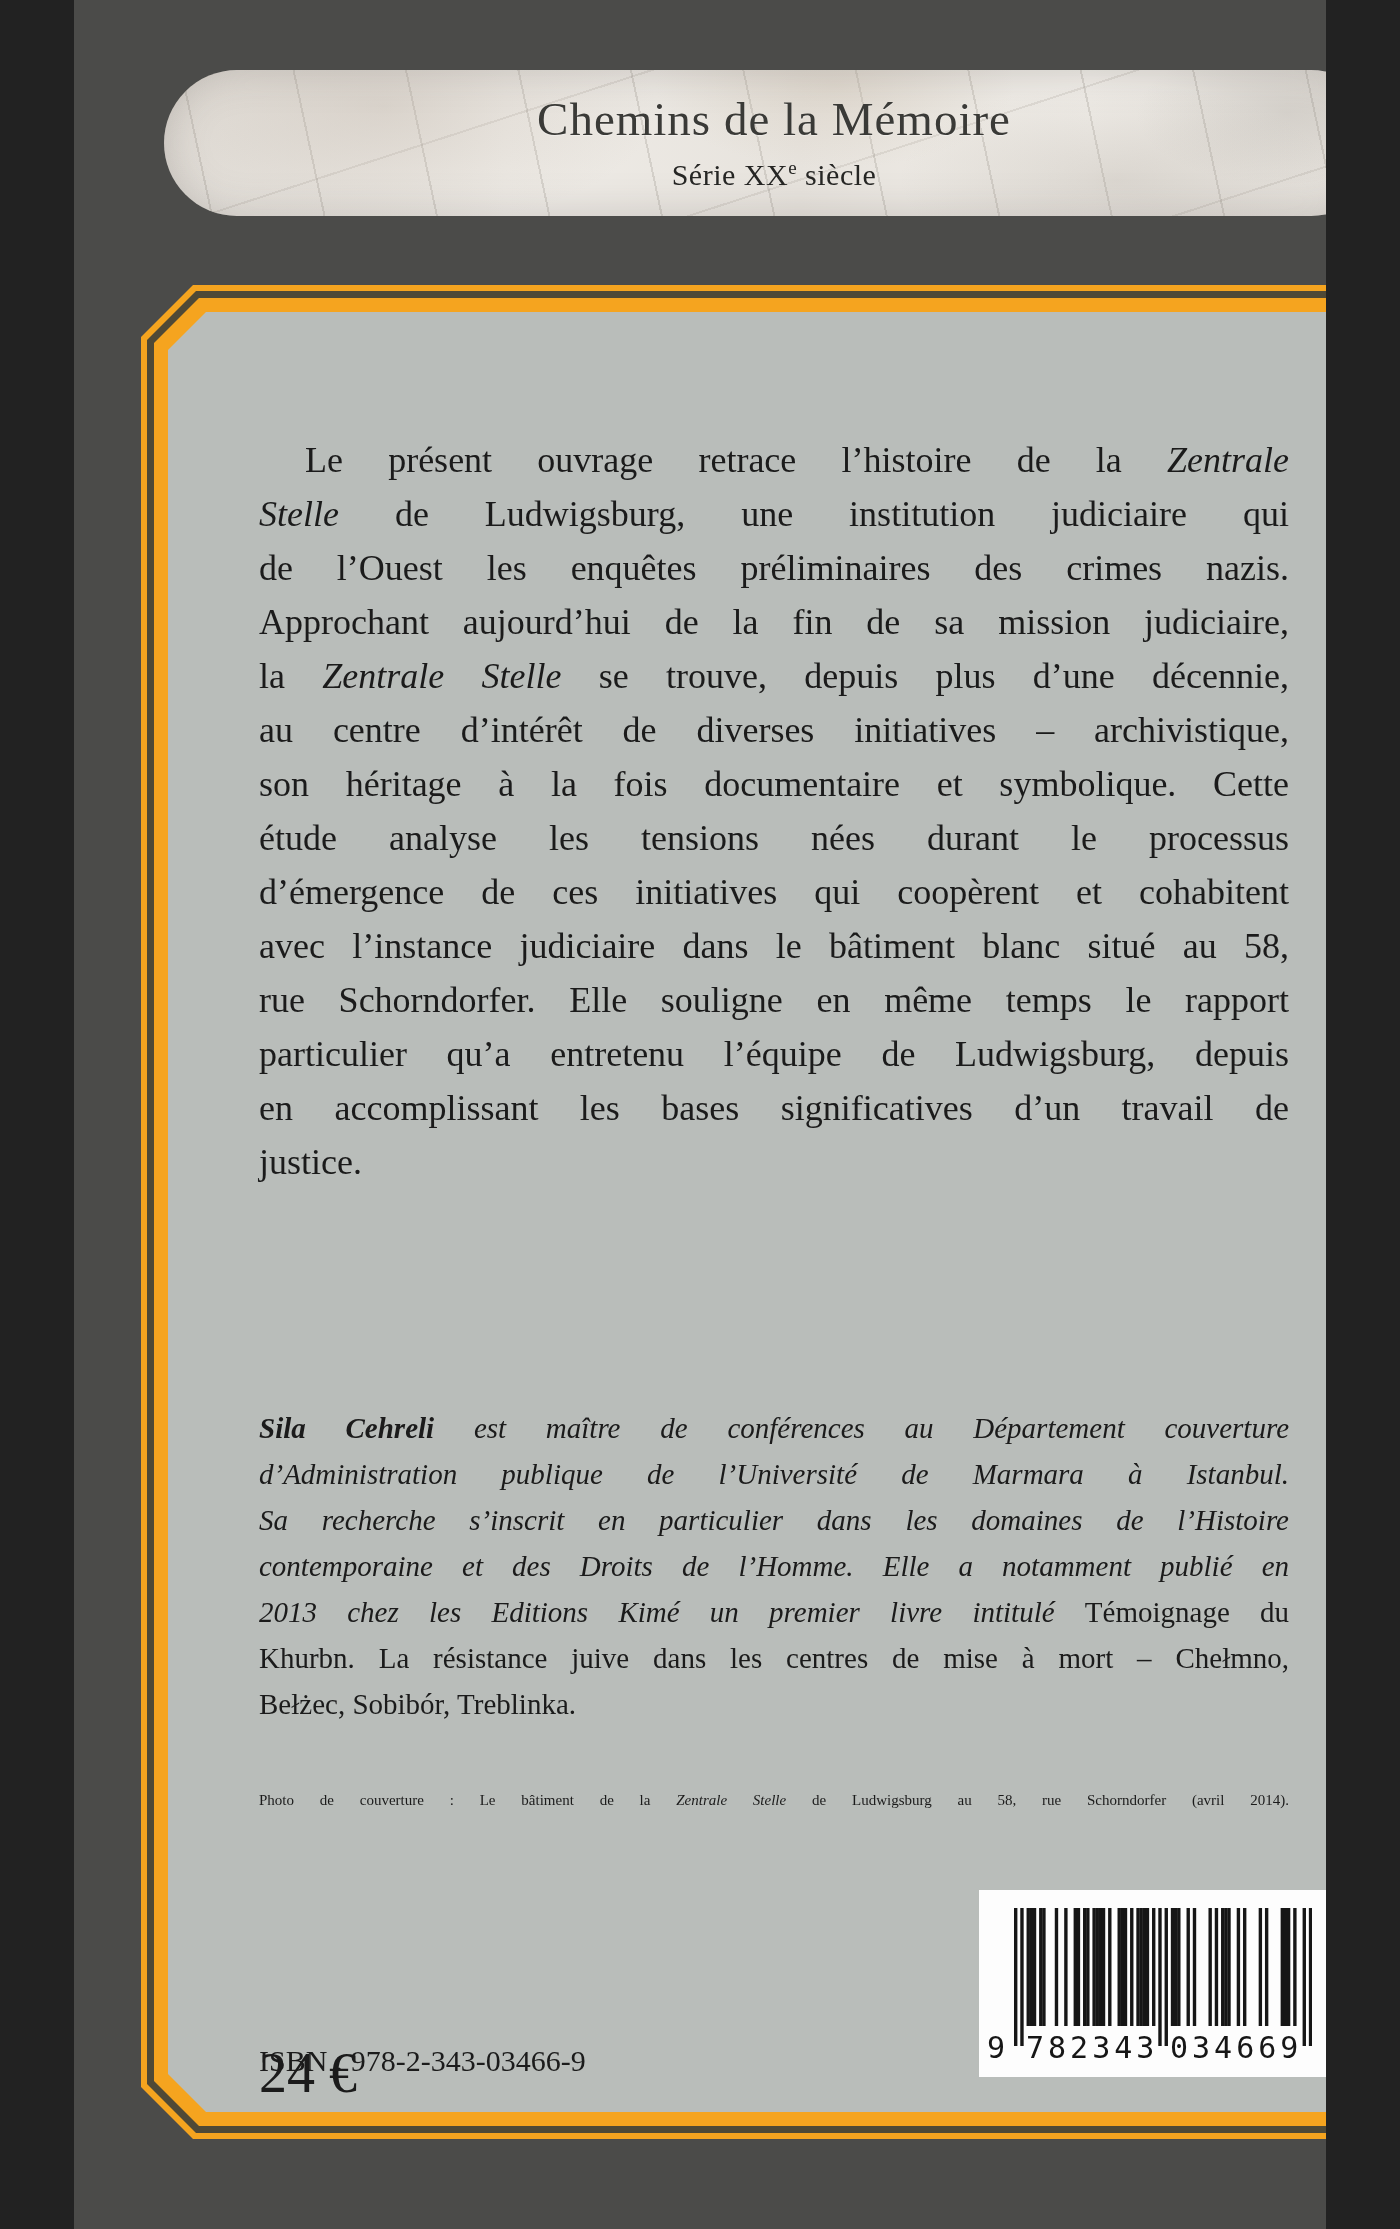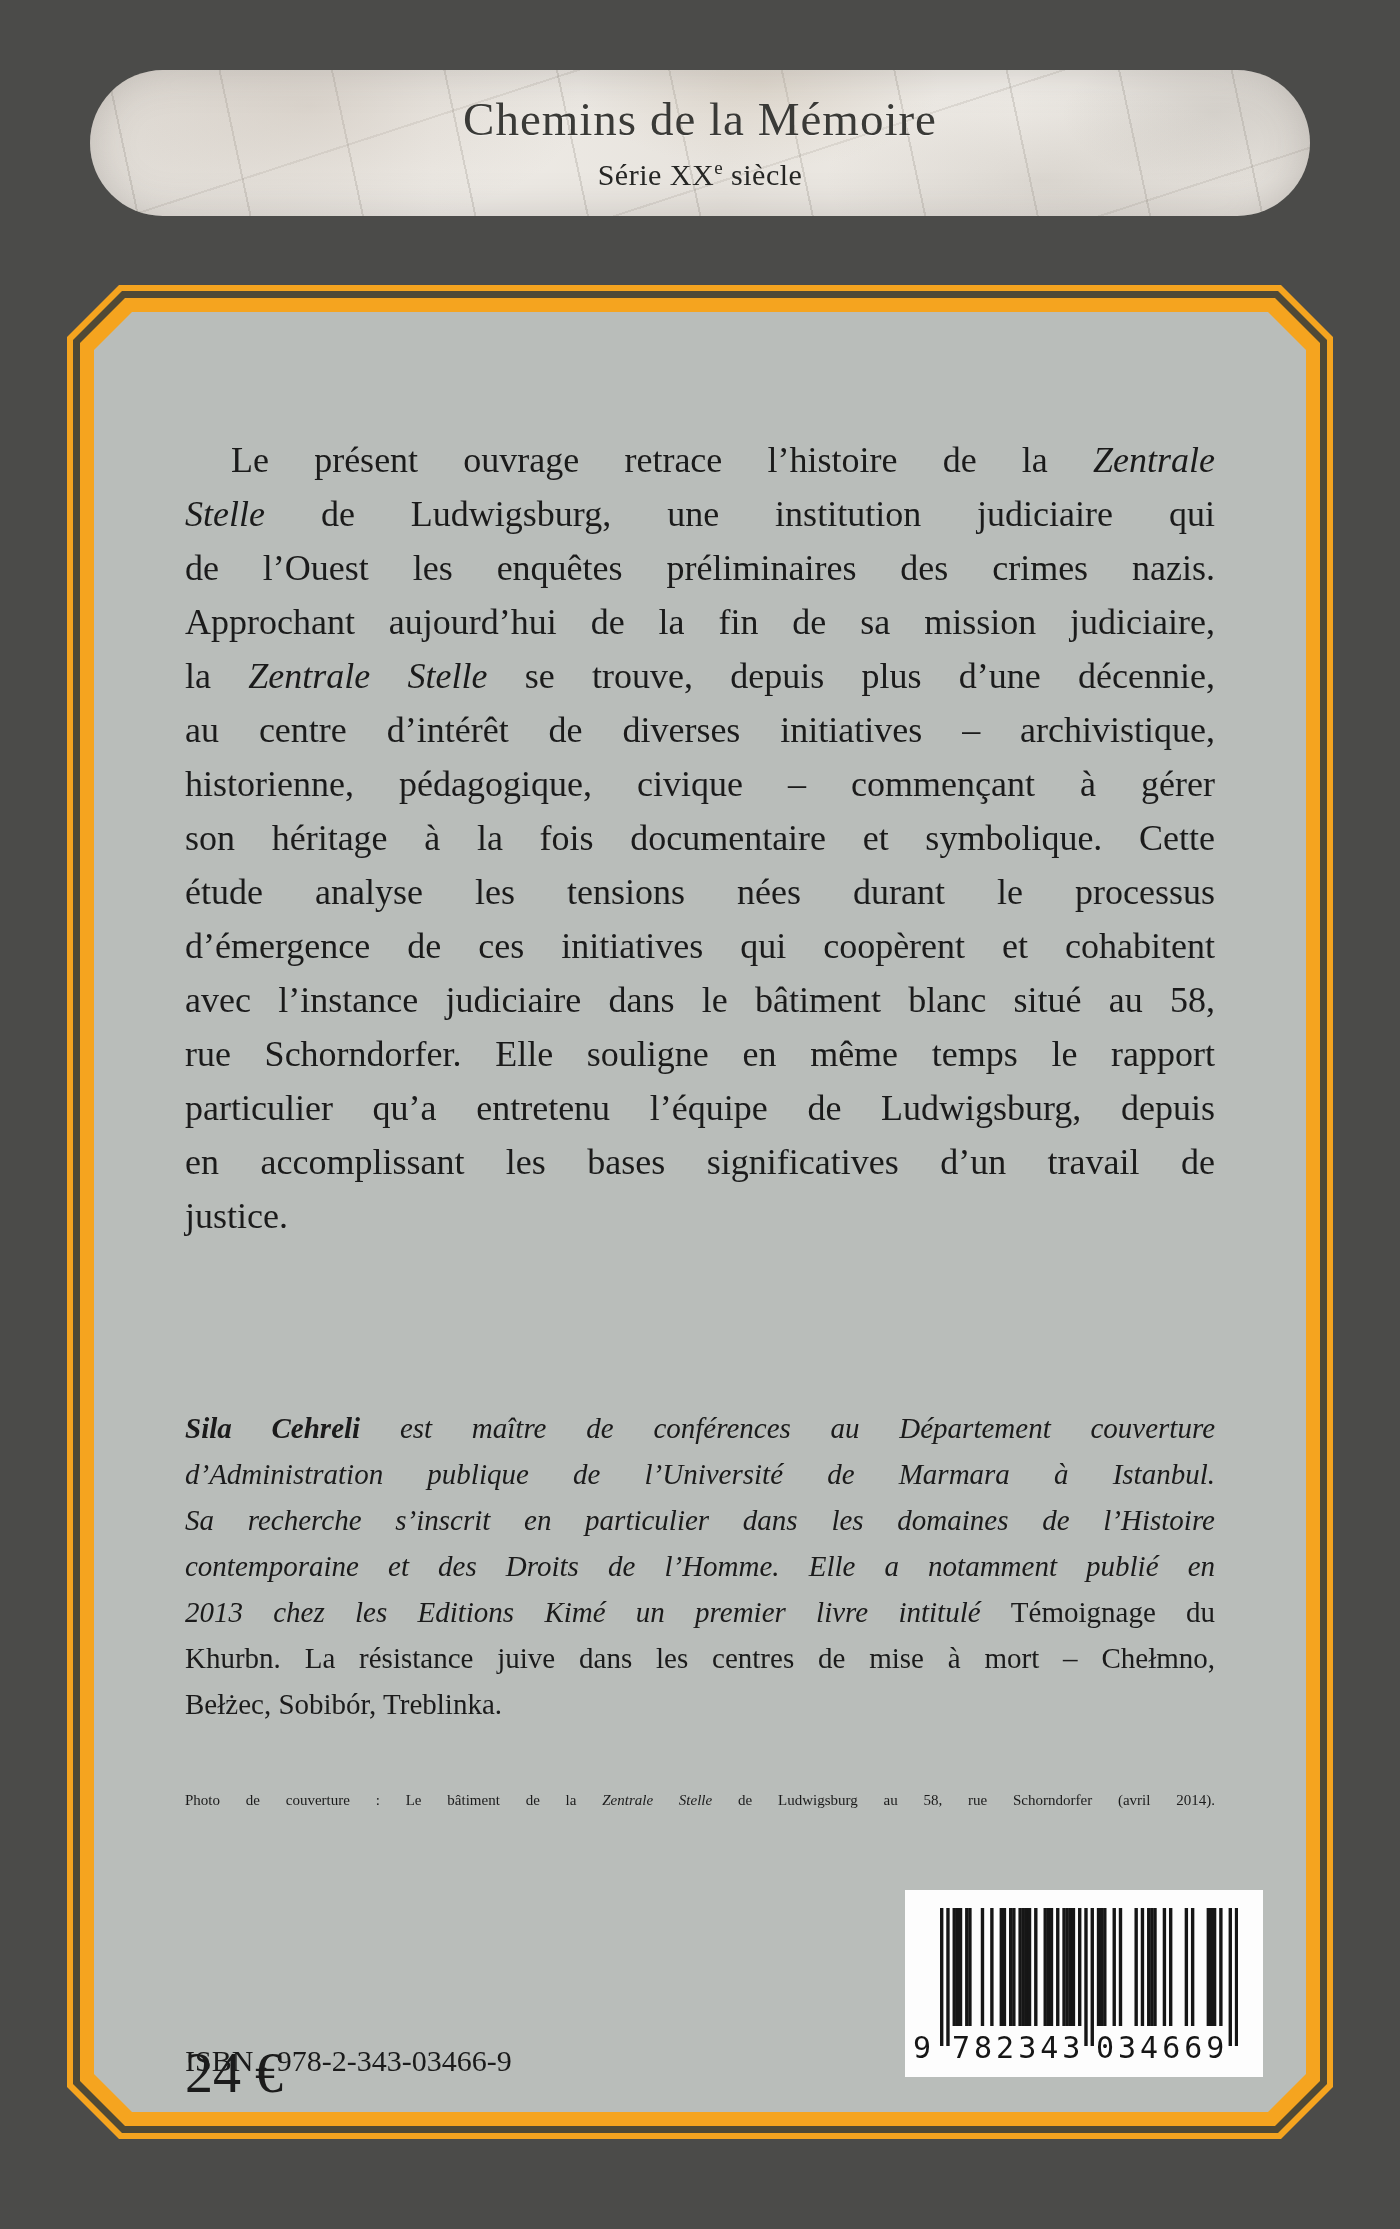--- a/index.html
+++ b/index.html
@@ -1,21 +1,21 @@
 <!DOCTYPE html>
 <html style="--bg: #4b4b49; --panel: #b9bdba; --gold: #f5a41f; --frame-dark: #4f4936; --ink: #1b1b1b;"><head>
 <meta charset="utf-8">
 <style>
   :root{
     --bg:#4b4b49; --panel:#b9bdba; --gold:#f5a41f; --frame-dark:#4f4936; --ink:#1b1b1b;
   }
   html,body{margin:0;padding:0;}
   body{background:#222;}
   #cover{
-    position:relative; width:1400px; height:2229px; margin:0 auto;
+    position:relative; width:1252px; height:2229px; margin:0 auto;
     background:var(--bg); overflow:hidden;
     font-family:"Liberation Serif", serif; color:var(--ink);
   }
   
   .banner{
     position:absolute; left:90px; top:70px; width:1220px; height:146px;
     border-radius:75px;
     background:
       radial-gradient(ellipse 420px 190px at 18% 25%, rgba(186,174,162,.35), transparent 65%),
       radial-gradient(ellipse 360px 160px at 78% 75%, rgba(168,160,150,.28), transparent 60%),
@@ -85,21 +85,20 @@
   <div class="oct frame-inner"></div>
   <div class="oct panel"></div>
 
   <div class="textcol synopsis">
       <div class="tline"><span>Le présent ouvrage retrace l’histoire de la </span><span class="it">Zentrale</span></div>
       <div class="tline"><span class="it">Stelle</span><span> de Ludwigsburg, une institution judiciaire qui</span></div>
       <div class="tline"><span>de l’Ouest les enquêtes préliminaires des crimes nazis.</span></div>
       <div class="tline"><span>Approchant aujourd’hui de la fin de sa mission judiciaire,</span></div>
       <div class="tline"><span>la </span><span class="it">Zentrale Stelle</span><span> se trouve, depuis plus d’une décennie,</span></div>
       <div class="tline"><span>au centre d’intérêt de diverses initiatives – archivistique,</span></div>
-      <div class="tline"><span>historienne, pédagogique, civique – commençant à gérer</span></div>
       <div class="tline"><span>son héritage à la fois documentaire et symbolique. Cette</span></div>
       <div class="tline"><span>étude analyse les tensions nées durant le processus</span></div>
       <div class="tline"><span>d’émergence de ces initiatives qui coopèrent et cohabitent</span></div>
       <div class="tline"><span>avec l’instance judiciaire dans le bâtiment blanc situé au 58,</span></div>
       <div class="tline"><span>rue Schorndorfer. Elle souligne en même temps le rapport</span></div>
       <div class="tline"><span>particulier qu’a entretenu l’équipe de Ludwigsburg, depuis</span></div>
       <div class="tline"><span>en accomplissant les bases significatives d’un travail de</span></div>
       <div class="tline tlast"><span>justice.</span></div>
     </div>
 

